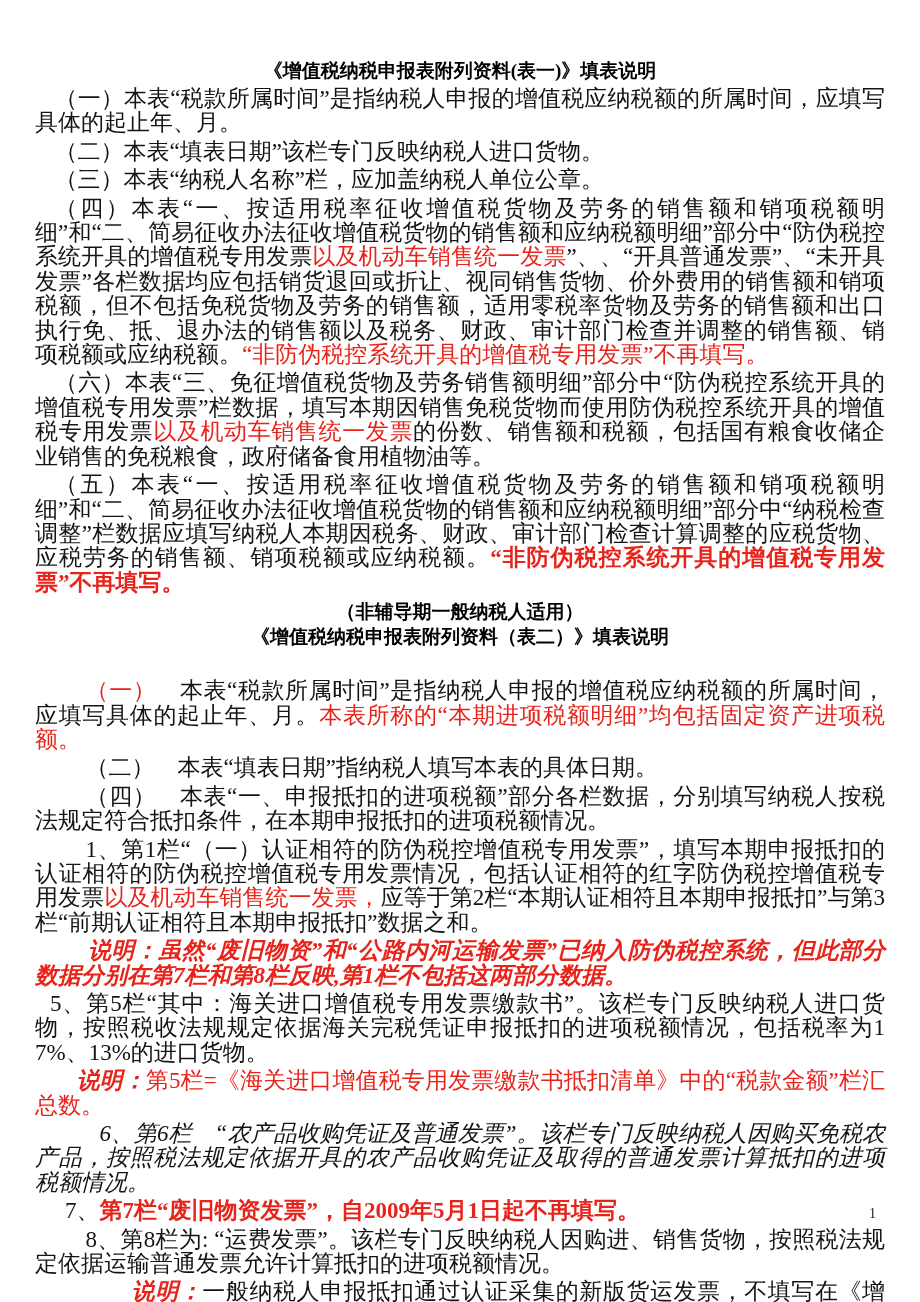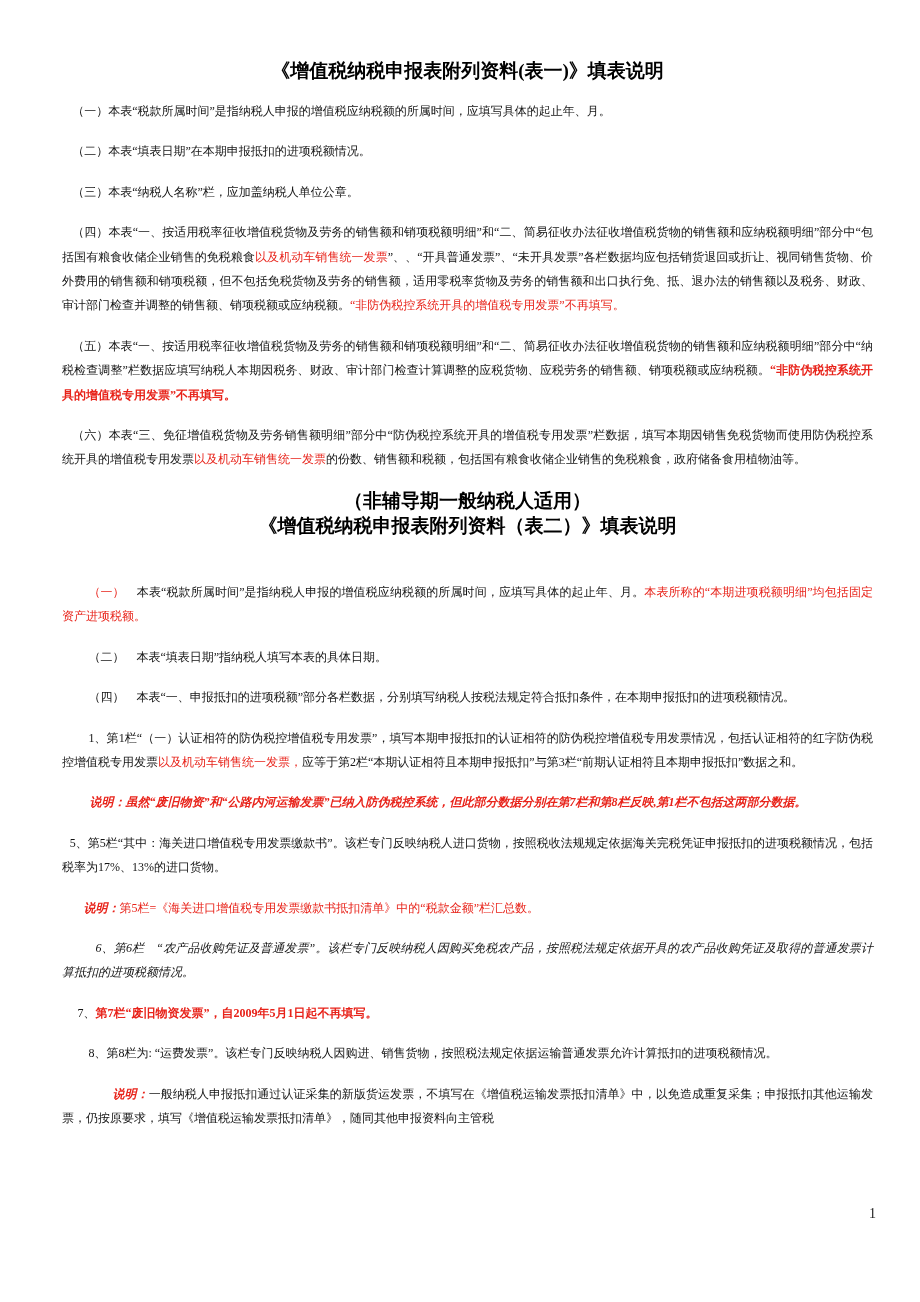--- a/index.html
+++ b/index.html
@@ -7,28 +7,28 @@
     width:920px;height:1302px;
     background:#ffffff;
     position:relative;
     font-family:"Liberation Serif","DejaVu Serif",serif;
     color:var(--text,#141414);
     overflow:hidden;
   }
   .page{
     box-sizing:border-box;
     width:920px;height:1302px;
-    padding:58px 31px 0 46px;
+    padding:58px 31px 0 31px;
     position:relative;
   }
   .para{
-    font-size:12px;
+    font-size:23px;
     line-height:24.4px;
     text-align:justify;
-    margin:16px;
+    margin:4px;
     word-break:break-all;
   }
   .title{
     font-size:19px;
     line-height:25px;
     font-weight:bold;
     text-align:center;
     margin:0;
     color:#000;
   }
@@ -45,25 +45,25 @@
     color:#222;
   }
 </style>
 </head>
 <body style="--red: #e8231a; --text: #141414;">
 
 <div class="page">
   <div>
       <div class="title"><span>《增值税纳税申报表附列资料(表一)》填表说明</span></div>
       <div class="para" style="text-indent: 0.85em;"><span>（一）本表“税款所属时间”是指纳税人申报的增值税应纳税额的所属时间，应填写具体的起止年、月。</span></div>
-      <div class="para" style="text-indent: 0.85em;"><span>（二）本表“填表日期”在本期申报抵扣的进项税额情况。</span></div>
+      <div class="para" style="text-indent: 0.85em;"><span>（二）本表“填表日期”该栏专门反映纳税人进口货物。</span></div>
       <div class="para" style="text-indent: 0.85em;"><span>（三）本表“纳税人名称”栏，应加盖纳税人单位公章。</span></div>
-      <div class="para" style="text-indent: 0.85em;"><span>（四）本表“一、按适用税率征收增值税货物及劳务的销售额和销项税额明细”和“二、简易征收办法征收增值税货物的销售额和应纳税额明细”部分中“包括国有粮食收储企业销售的免税粮食</span><span class="r">以及机动车销售统一发票</span><span>”、、“开具普通发票”、“未开具发票”各栏数据均应包括销货退回或折让、视同销售货物、价外费用的销售额和销项税额，但不包括免税货物及劳务的销售额，适用零税率货物及劳务的销售额和出口执行免、抵、退办法的销售额以及税务、财政、审计部门检查并调整的销售额、销项税额或应纳税额。</span><span class="r">“非防伪税控系统开具的增值税专用发票”不再填写。</span></div>
+      <div class="para" style="text-indent: 0.85em;"><span>（四）本表“一、按适用税率征收增值税货物及劳务的销售额和销项税额明细”和“二、简易征收办法征收增值税货物的销售额和应纳税额明细”部分中“防伪税控系统开具的增值税专用发票</span><span class="r">以及机动车销售统一发票</span><span>”、、“开具普通发票”、“未开具发票”各栏数据均应包括销货退回或折让、视同销售货物、价外费用的销售额和销项税额，但不包括免税货物及劳务的销售额，适用零税率货物及劳务的销售额和出口执行免、抵、退办法的销售额以及税务、财政、审计部门检查并调整的销售额、销项税额或应纳税额。</span><span class="r">“非防伪税控系统开具的增值税专用发票”不再填写。</span></div>
+      <div class="para" style="text-indent: 0.85em;"><span>（六）本表“三、免征增值税货物及劳务销售额明细”部分中“防伪税控系统开具的增值税专用发票”栏数据，填写本期因销售免税货物而使用防伪税控系统开具的增值税专用发票</span><span class="r">以及机动车销售统一发票</span><span>的份数、销售额和税额，包括国有粮食收储企业销售的免税粮食，政府储备食用植物油等。</span></div>
       <div class="para" style="text-indent: 0.85em;"><span>（五）本表“一、按适用税率征收增值税货物及劳务的销售额和销项税额明细”和“二、简易征收办法征收增值税货物的销售额和应纳税额明细”部分中“纳税检查调整”栏数据应填写纳税人本期因税务、财政、审计部门检查计算调整的应税货物、应税劳务的销售额、销项税额或应纳税额。</span><span class="rb">“非防伪税控系统开具的增值税专用发票”不再填写。</span></div>
-      <div class="para" style="text-indent: 0.85em;"><span>（六）本表“三、免征增值税货物及劳务销售额明细”部分中“防伪税控系统开具的增值税专用发票”栏数据，填写本期因销售免税货物而使用防伪税控系统开具的增值税专用发票</span><span class="r">以及机动车销售统一发票</span><span>的份数、销售额和税额，包括国有粮食收储企业销售的免税粮食，政府储备食用植物油等。</span></div>
       <div class="title"><span>（非辅导期一般纳税人适用）</span></div>
       <div class="title"><span>《增值税纳税申报表附列资料（表二）》填表说明</span></div>
       <div class="spacer" style="height: 26px;"></div>
       <div class="para" style="text-indent: 2.2em;"><span class="r">（一）</span><span>　本表“税款所属时间”是指纳税人申报的增值税应纳税额的所属时间，应填写具体的起止年、月。</span><span class="r">本表所称的“本期进项税额明细”均包括固定资产进项税额。</span></div>
       <div class="para" style="text-indent: 2.2em;"><span>（二）　本表“填表日期”指纳税人填写本表的具体日期。</span></div>
       <div class="para" style="text-indent: 2.2em;"><span>（四）　本表“一、申报抵扣的进项税额”部分各栏数据，分别填写纳税人按税法规定符合抵扣条件，在本期申报抵扣的进项税额情况。</span></div>
       <div class="para" style="text-indent: 2.2em;"><span>1、第1栏“（一）认证相符的防伪税控增值税专用发票”，填写本期申报抵扣的认证相符的防伪税控增值税专用发票情况，包括认证相符的红字防伪税控增值税专用发票</span><span class="r">以及机动车销售统一发票，</span><span>应等于第2栏“本期认证相符且本期申报抵扣”与第3栏“前期认证相符且本期申报抵扣”数据之和。</span></div>
       <div class="para" style="text-indent: 2.3em;"><span class="rbi">说明：虽然“废旧物资”和“公路内河运输发票”已纳入防伪税控系统，但此部分数据分别在第7栏和第8栏反映,第1栏不包括这两部分数据。</span></div>
       <div class="para" style="text-indent: 0.65em;"><span>5、第5栏“其中：海关进口增值税专用发票缴款书”。该栏专门反映纳税人进口货物，按照税收法规规定依据海关完税凭证申报抵扣的进项税额情况，包括税率为17%、13%的进口货物。</span></div>
       <div class="para" style="text-indent: 1.8em;"><span class="rbi">说明：</span><span class="r">第5栏=《海关进口增值税专用发票缴款书抵扣清单》中的“税款金额”栏汇总数。</span></div>

